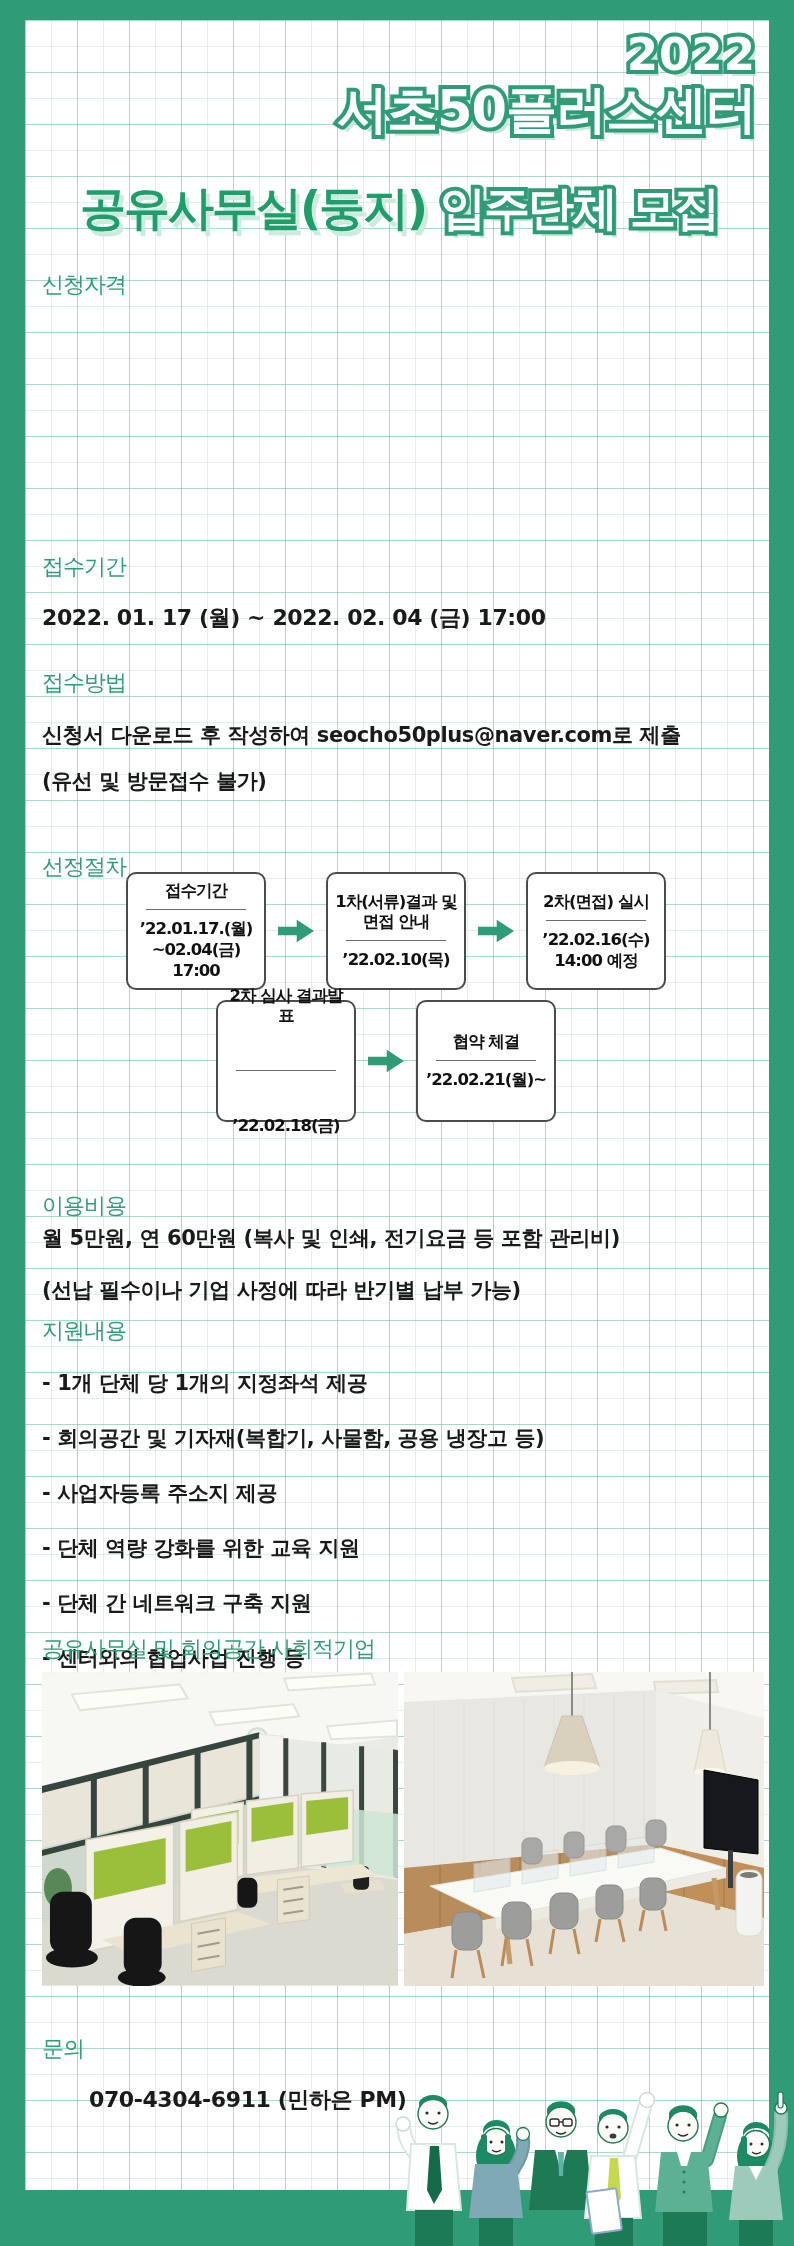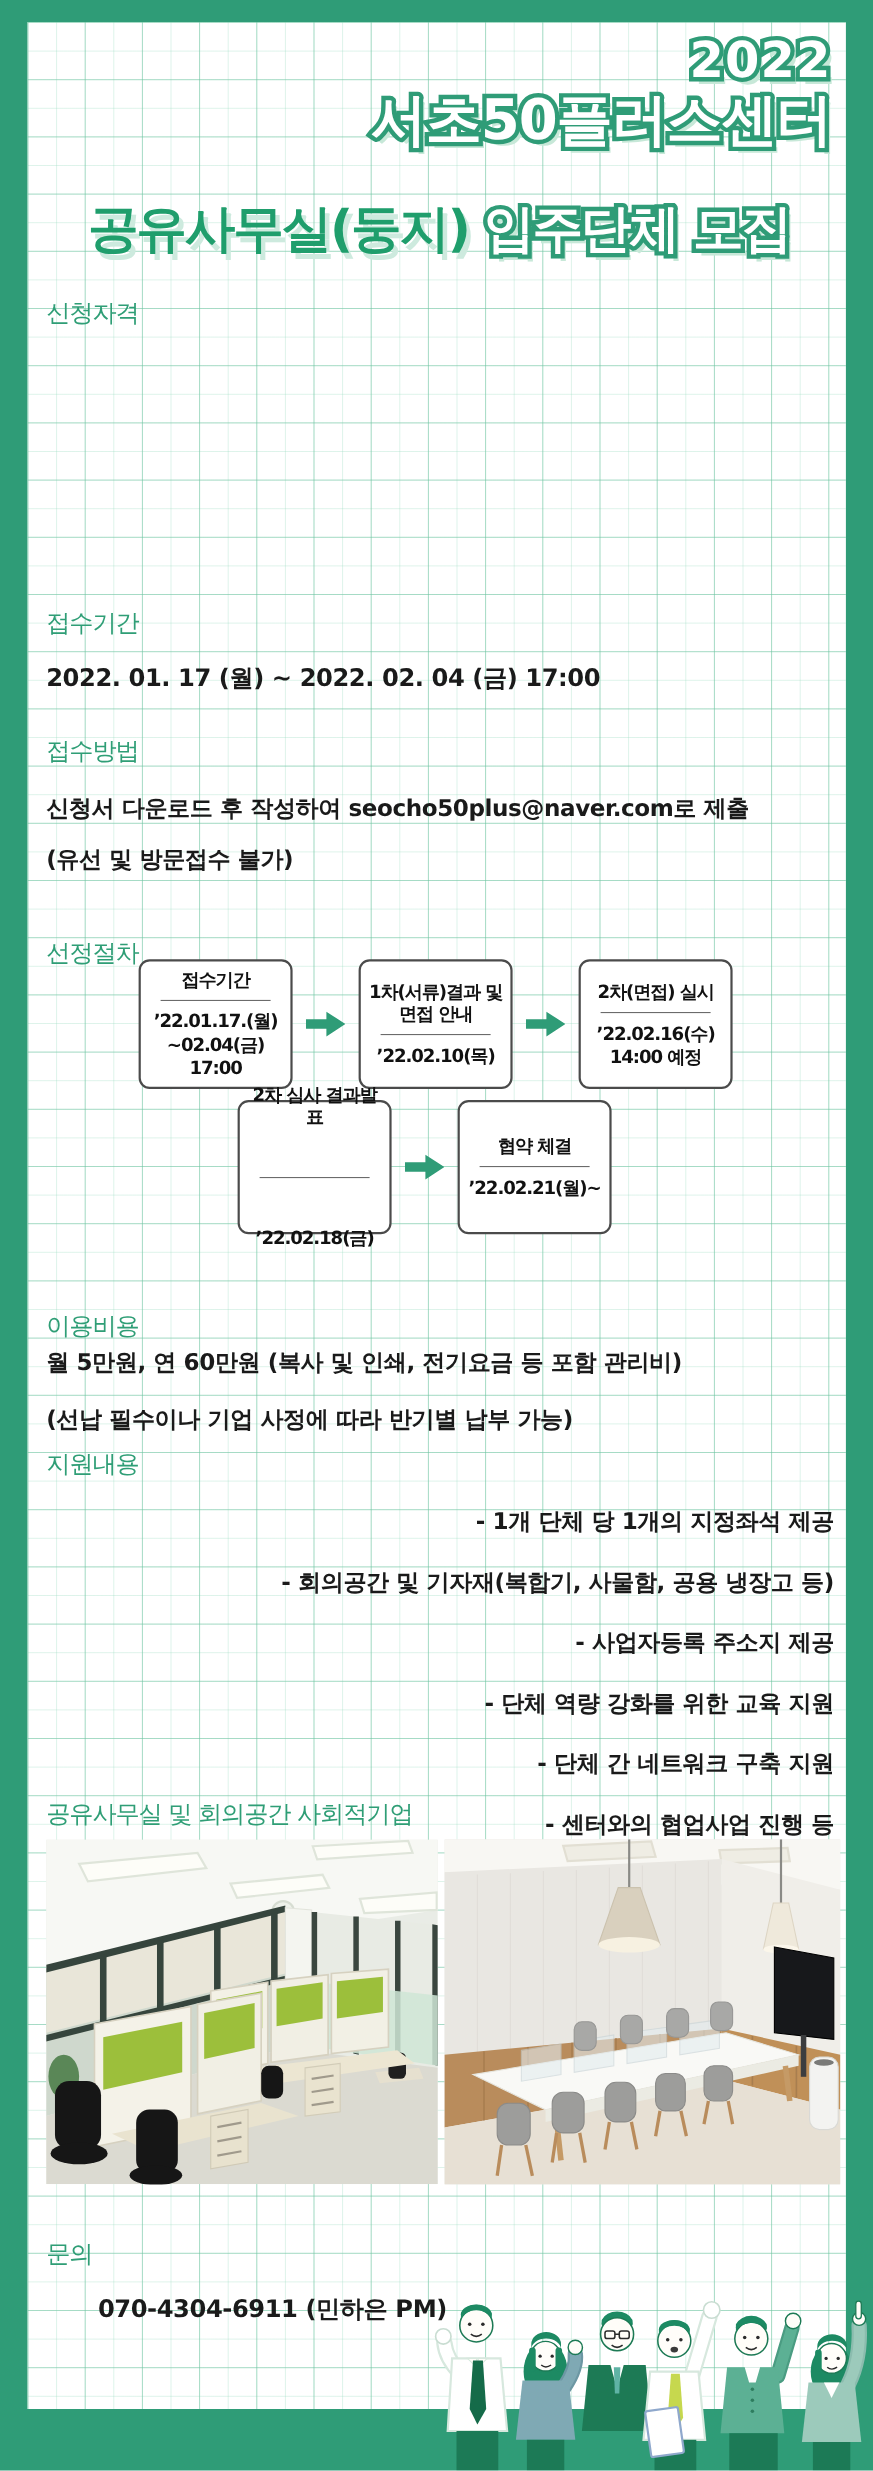--- a/index.html
+++ b/index.html
@@ -114,21 +114,21 @@
     </div>
   </div>
 
   <div class="abs sec-h" style="top:1166px;margin-top:25px;">이용비용</div>
   <div class="abs body-text" style="top:1212px;line-height:52px;">
     <div>월 5만원, 연 60만원 (복사 및 인쇄, 전기요금 등 포함 관리비)</div>
     <div>(선납 필수이나 기업 사정에 따라 반기별 납부 가능)</div>
   </div>
 
   <div class="abs sec-h" style="top:1316px;">지원내용</div>
-  <div class="abs body-text hang" style="top:1356px;line-height:55px;text-align:right;">
+  <div class="abs body-text hang" style="top:1356px;line-height:55px;">
     <div class="li">- 1개 단체 당 1개의 지정좌석 제공</div>
     <div class="li">- 회의공간 및 기자재(복합기, 사물함, 공용 냉장고 등)</div>
     <div class="li">- 사업자등록 주소지 제공</div>
     <div class="li">- 단체 역량 강화를 위한 교육 지원</div>
     <div class="li">- 단체 간 네트워크 구축 지원</div>
     <div class="li">- 센터와의 협업사업 진행 등</div>
   </div>
 
   <div class="abs sec-h" style="top:1634px;">공유사무실 및 회의공간 사회적기업</div>
   <div class="abs photos">

